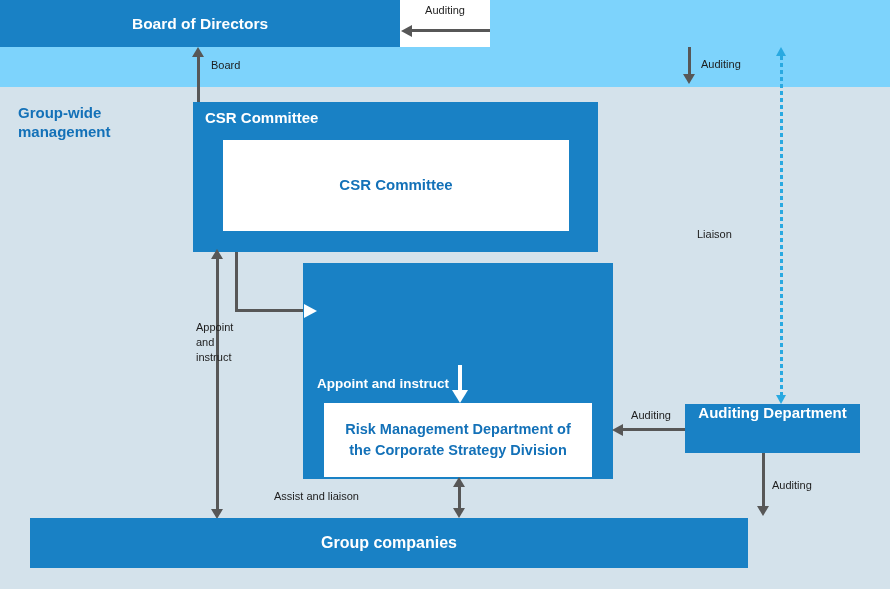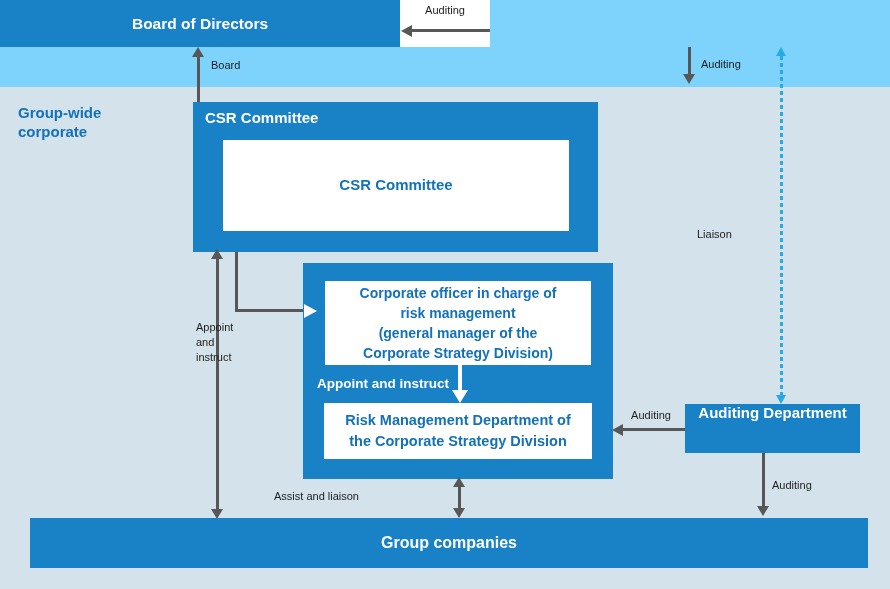--- a/index.html
+++ b/index.html
@@ -51,51 +51,45 @@
   <div class="vline" style="left:688px;top:47px;height:28px;"></div>
   <div class="ah ah-down" style="left:683px;top:74px;"></div>
   <div class="label" style="left:701px;top:58px;">Auditing</div>
 
   <div class="vline-dotted" style="left:780px;top:56px;height:339px;"></div>
   <div class="ah ah-up-blue" style="left:776px;top:47px;"></div>
   <div class="ah ah-down-blue" style="left:776px;top:395px;"></div>
   <div class="label right" style="left:697px;top:228px;width:80px;">Liaison</div>
 
   <div class="label" style="left:18px;top:103px;color:#1371B8;font-weight:bold;font-size:15px;line-height:19px;">Group-wide
-corporate</div>
+management</div>
 
   <div class="bluebox" style="left:160px;top:102px;width:405px;height:150px;margin-left:33px;">
     <div style="position:absolute;left:12px;top:7px;color:#fff;font-weight:bold;font-size:15px;">CSR Committee</div>
     <div class="whitebox" style="left:30px;top:38px;width:346px;height:91px;flex-direction:column;">
       <div style="font-size:15px;margin-bottom:3px;">CSR Committee</div>
     </div>
   </div>
 
   <div class="vline" style="left:216px;top:258px;height:254px;"></div>
   <div class="ah ah-up" style="left:211px;top:249px;"></div>
   <div class="ah ah-down" style="left:211px;top:509px;"></div>
 
   <div class="vline" style="left:235px;top:252px;height:60px;"></div>
   <div class="hline" style="left:235px;top:309px;width:72px;"></div>
   <div class="ah ah-right-white" style="left:304px;top:304px;z-index:3;"></div>
   <div class="label right" style="left:196px;top:320px;width:106px;line-height:15px;">Appoint
 and
 instruct</div>
 
   <div class="bluebox" style="left:303px;top:263px;width:310px;height:216px;">
-    <div class="whitebox" style="left:22px;top:18px;width:266px;height:84px;font-size:14px;line-height:20px;">
-      <span>Corporate officer in charge of
-risk management
-(general manager of the
-Corporate Strategy Division)</span>
-    </div>
     <div class="label right" style="left:14px;top:113px;width:140px;color:#fff;font-weight:bold;font-size:13.5px;">Appoint and instruct</div>
     <div class="vline-white" style="left:155px;top:102px;height:28px;"></div>
     <div class="ah ah-down-white" style="left:149px;top:127px;"></div>
-    <div class="whitebox" style="left:21px;top:140px;width:268px;height:56px;font-size:14.5px;line-height:21px;">
+    <div class="whitebox" style="left:21px;top:140px;width:268px;height:74px;font-size:14.5px;line-height:21px;">
       <span>Risk Management Department of
 the Corporate Strategy Division</span>
     </div>
   </div>
 
   <div class="bluebox" style="left:685px;top:404px;width:175px;height:49px;display:flex;align-items:flex-start;justify-content:center;">
     <span style="color:#fff;font-weight:bold;font-size:15px;">Auditing Department</span>
   </div>
 
   <div class="hline" style="left:623px;top:428px;width:62px;"></div>
@@ -104,17 +98,17 @@
 
   <div class="vline" style="left:762px;top:453px;height:54px;"></div>
   <div class="ah ah-down" style="left:757px;top:506px;"></div>
   <div class="label" style="left:772px;top:479px;">Auditing</div>
 
   <div class="vline" style="left:458px;top:485px;height:27px;"></div>
   <div class="ah ah-up" style="left:453px;top:477px;"></div>
   <div class="ah ah-down" style="left:453px;top:508px;"></div>
   <div class="label right" style="left:274px;top:490px;width:178px;">Assist and liaison</div>
 
-  <div class="bluebox" style="left:30px;top:518px;width:838px;height:50px;display:flex;align-items:center;justify-content:center;">
+  <div class="bluebox" style="left:30px;top:518px;width:718px;height:50px;display:flex;align-items:center;justify-content:center;">
     <span style="color:#fff;font-weight:bold;font-size:16px;">Group companies</span>
   </div>
 
 </div>
 
 </body></html>

